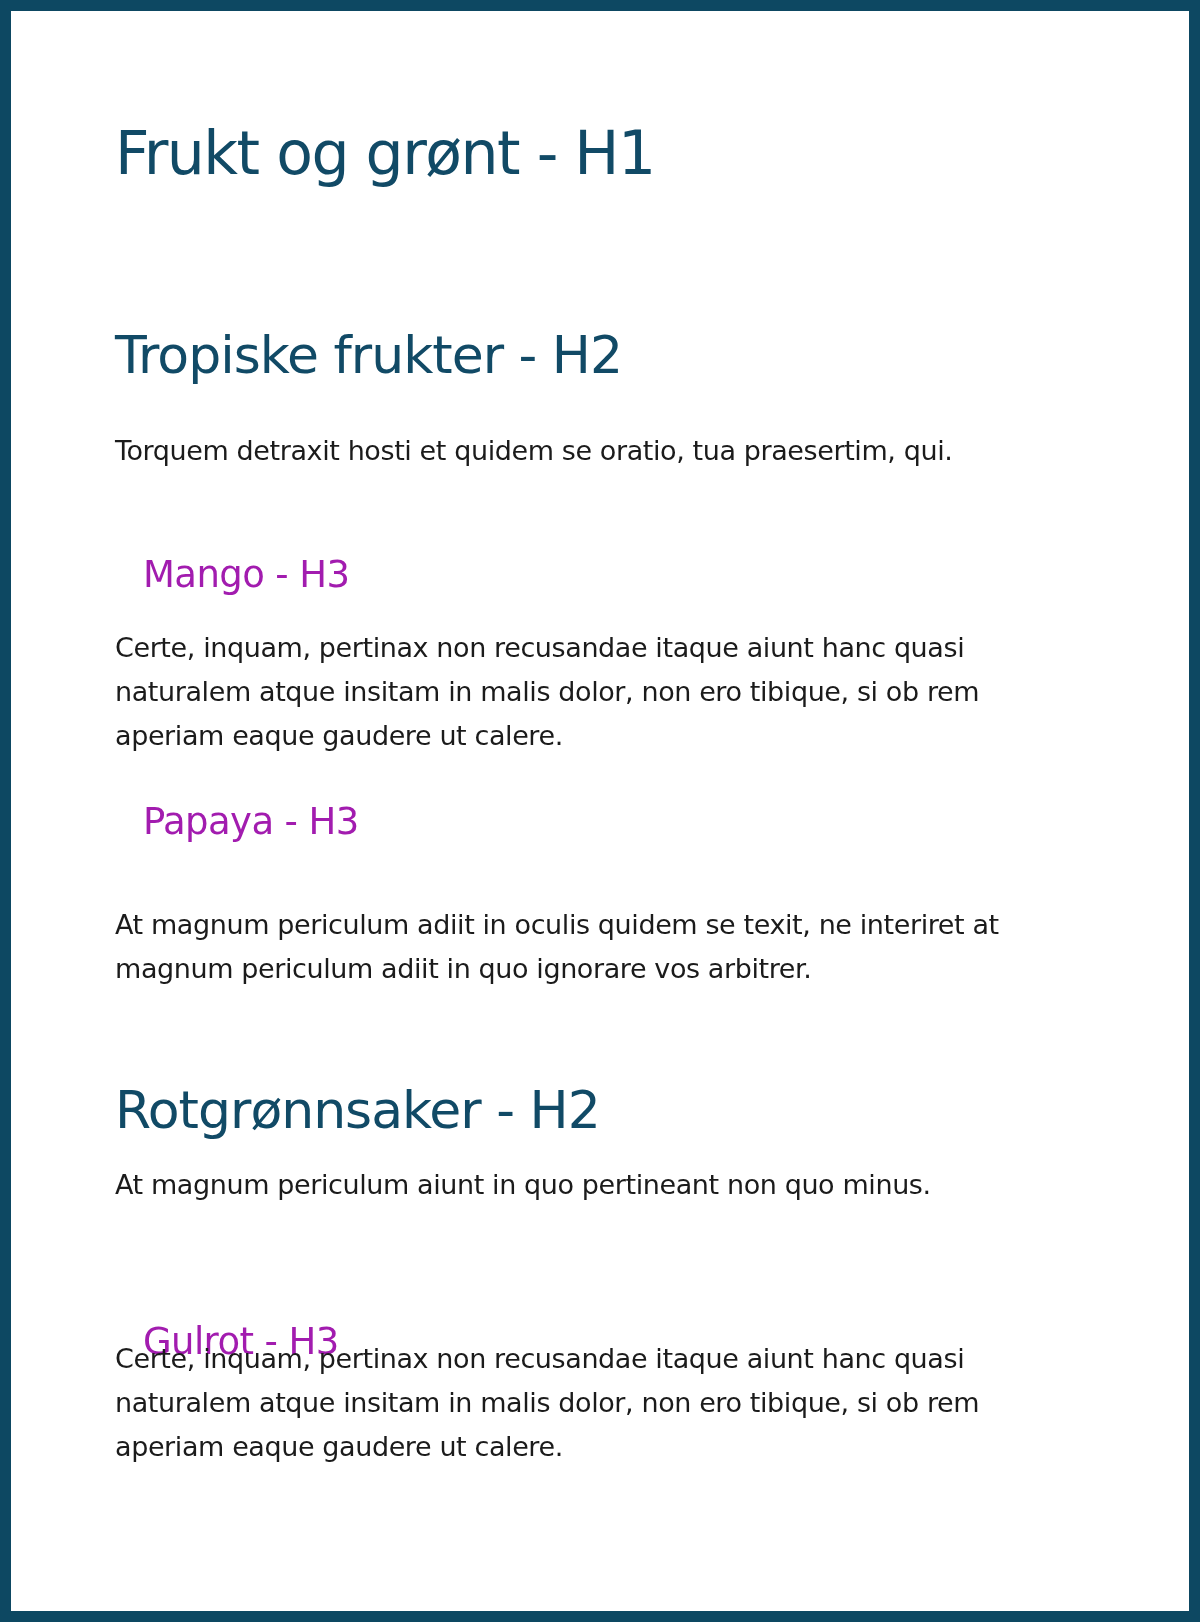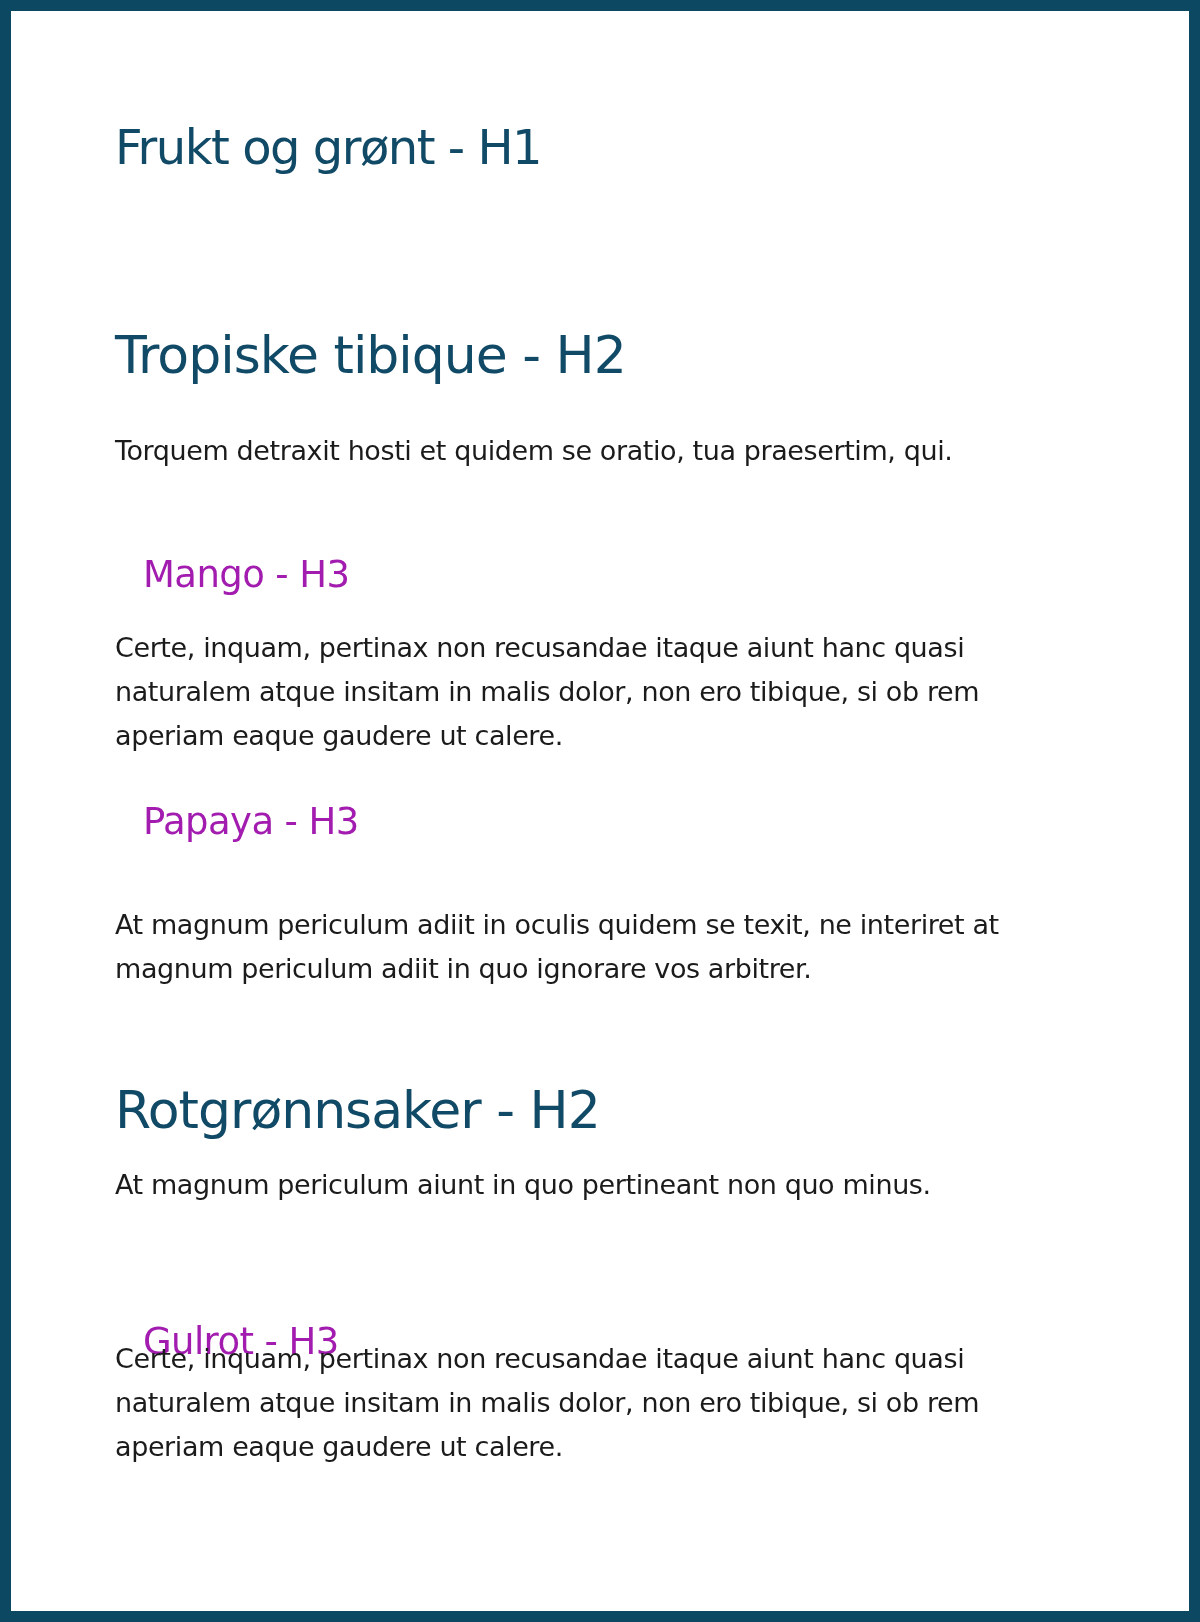--- a/index.html
+++ b/index.html
@@ -23,35 +23,35 @@
     width: 960px;
   }
   .h1, .h2, .h3, .p {
     position: absolute;
     left: 0;
     margin: 0;
     white-space: nowrap;
     font-family: "DejaVu Sans", sans-serif;
     font-weight: normal;
   }
-  .h1 { color: #114a66; font-size: 48px; letter-spacing: -1.5px; line-height: 1; }
+  .h1 { color: #114a66; font-size: 60px; letter-spacing: -1.5px; line-height: 1; }
   .h2 { color: #114a66; font-size: 52px; letter-spacing: -1px; line-height: 1; }
   .h3 { color: #a21caf; font-size: 37px; letter-spacing: -0.6px; line-height: 1; margin-left: 28px; }
   .p  { color: #1b1b1b; font-size: 27px; letter-spacing: -0.4px; line-height: 44px; white-space: normal; width: 960px; }
 </style>
 </head>
 <body>
 
 <div class="page">
   <div class="content">
 
     <h1 class="h1" style="top:112px;">Frukt og grønt - H1</h1>
 
     <section>
-      <h2 class="h2" style="top:318px;">Tropiske tibique - H2</h2>
+      <h2 class="h2" style="top:318px;">Tropiske frukter - H2</h2>
       <p class="p" style="top:418px;">Torquem detraxit hosti et quidem se oratio, tua praesertim, qui.</p>
 
       <h3 class="h3" style="top:545px;">Mango - H3</h3>
       <p class="p" style="top:615px;">Certe, inquam, pertinax non recusandae itaque aiunt hanc quasi naturalem atque insitam in malis dolor, non ero tibique, si ob rem aperiam eaque gaudere ut calere.</p>
 
       <h3 class="h3" style="top:792px;">Papaya - H3</h3>
       <p class="p" style="top:861px;margin-top:31px;">At magnum periculum adiit in oculis quidem se texit, ne interiret at magnum periculum adiit in quo ignorare vos arbitrer.</p>
     </section>
 
     <section>

